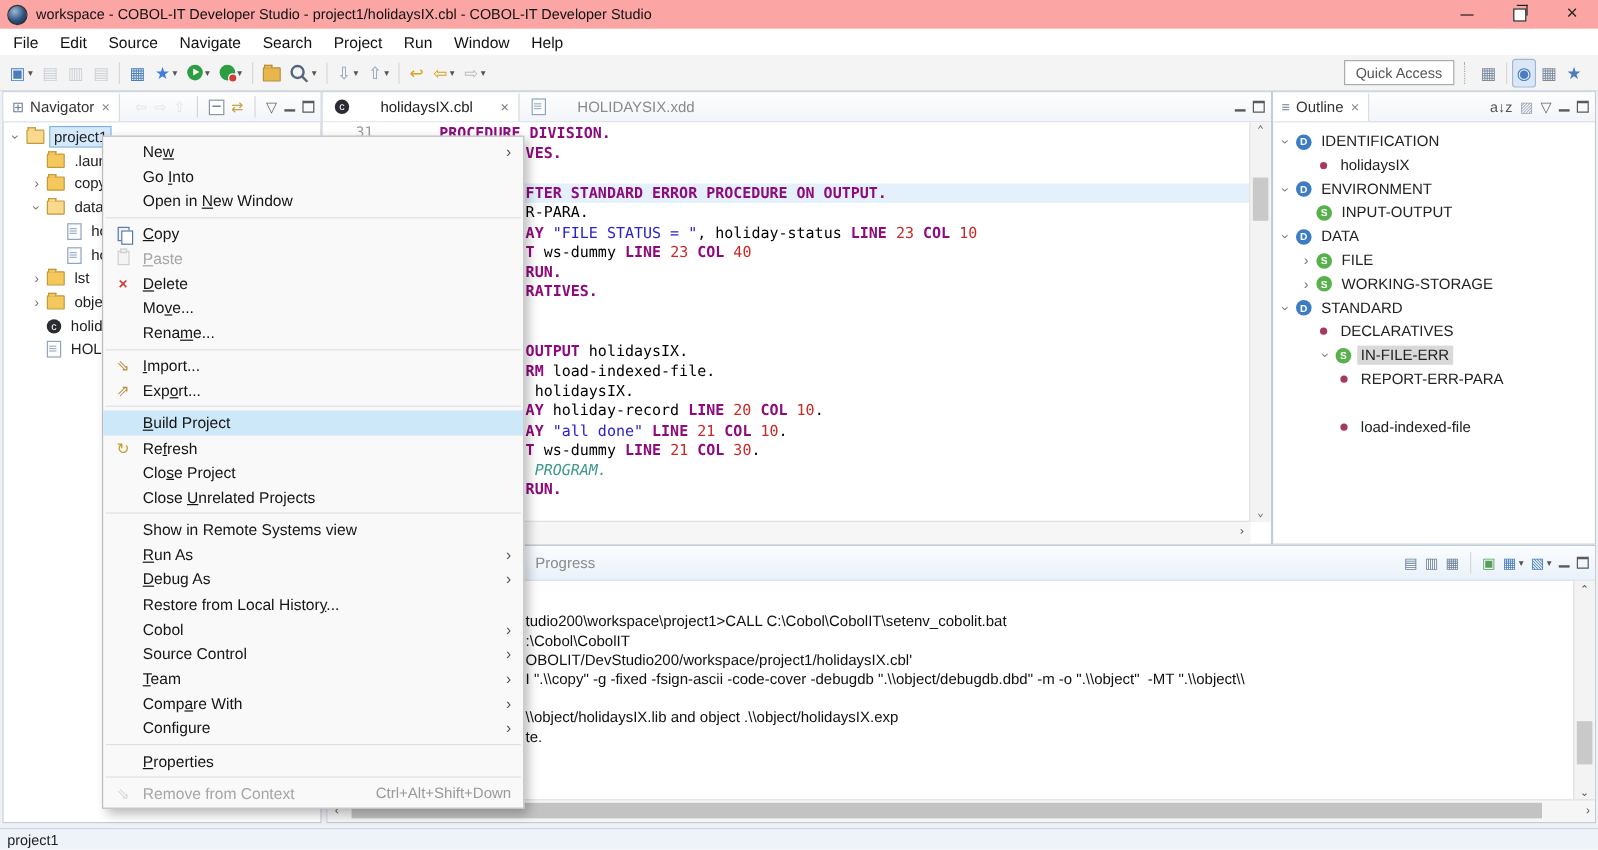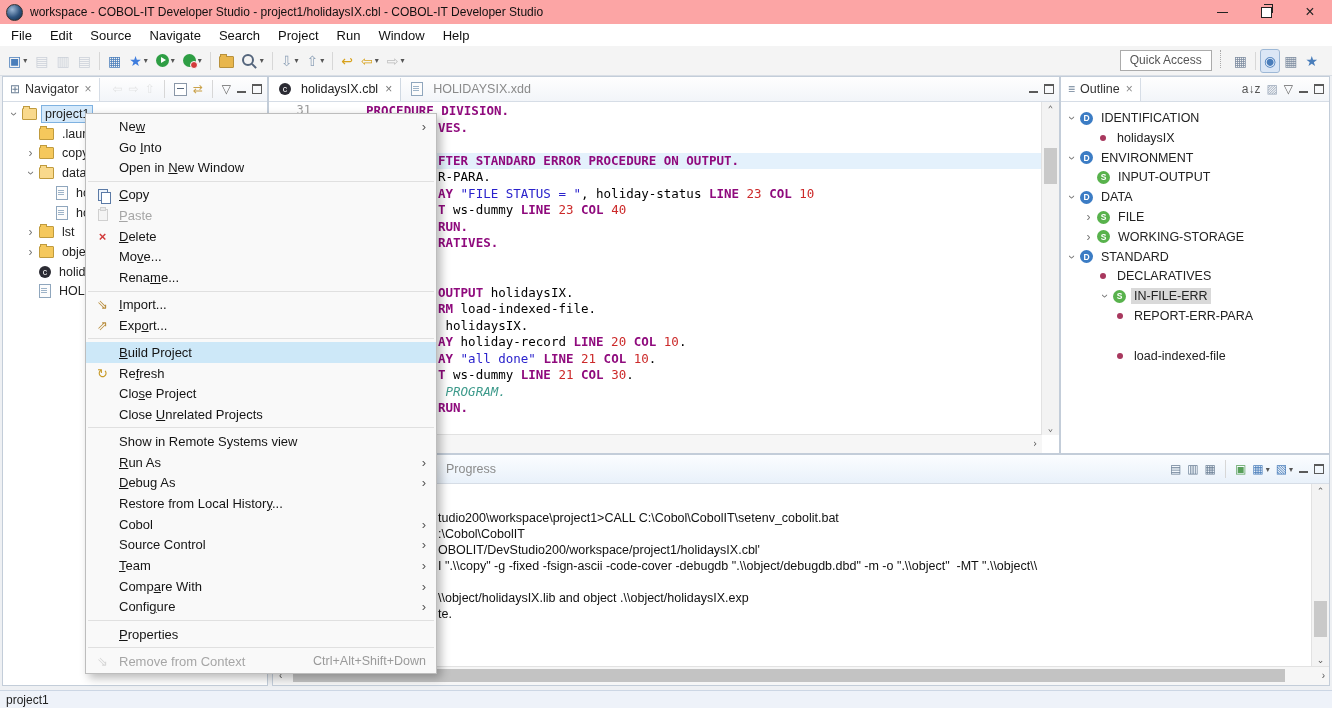--- a/index.html
+++ b/index.html
@@ -18,21 +18,21 @@
   #menubar{position:absolute;left:0;top:24px;right:0;height:22px;background:#fff;display:flex;align-items:center;padding-left:2px;font-size:13px;color:#111}
   .mb-item{padding:0 9px;height:100%;display:flex;align-items:center;white-space:nowrap}
   
   #toolbar{position:absolute;left:0;top:46px;right:0;height:29px;background:#f4f4f4;border-bottom:1px solid #d9dee5;display:flex;align-items:center;padding:0 4px}
   .tbtn{height:22px;display:inline-flex;align-items:center;padding:0 3px;margin:0 1px;border-radius:2px}
   .tbtn .glyph{font-size:14px;line-height:1;white-space:nowrap}
   .tbtn.dis{opacity:.45}
   .tbtn.act{background:#dbe7f6;outline:1px solid #9db8d6}
   .caret{font-size:8px;color:#555;margin-left:2px}
   .tsep{width:1px;height:18px;background:#d7d7d7;margin:0 4px;display:inline-block}
-  #toolbar-right{margin-left:auto;display:flex;align-items:flex-start;gap:5px;padding-right:6px}
+  #toolbar-right{margin-left:auto;display:flex;align-items:center;gap:5px;padding-right:6px}
   #quick-access{border:1px solid #ababab;background:#fff;height:19px;padding:0 9px;font-size:12px;color:#555;display:flex;align-items:center}
   .dots{width:1px;height:18px;border-left:1px dotted #aaa;margin:0 3px}
   
   .panel{position:absolute;background:#fff;border:1px solid #c3cdd9;box-sizing:border-box}
   .phead{height:24px;background:linear-gradient(#fefefe,#f2f5f9);border-bottom:1px solid #d6dde6;display:flex;align-items:center;position:relative}
   .vtab{display:flex;align-items:center;gap:5px;height:23px;padding:0 7px;background:#fff;border-right:1px solid #d6dde6;font-size:12.5px;color:#333;white-space:nowrap}
   .vtab .vico{font-size:12px;color:#6b7f95}
   .vtab .x{color:#888;font-size:12px;margin-left:1px}
   .ptools{margin-left:auto;display:flex;align-items:center;gap:4px;padding-right:4px}
   .ptools .tbtn{padding:0 1px;margin:0;height:18px}
@@ -68,21 +68,21 @@
   .ti-cobol::after{content:"c"}
   .ti-division{width:13px;height:13px;border-radius:50%;background:#3b7cc4;color:#fff;font-size:8.5px;font-weight:bold;display:inline-flex;align-items:center;justify-content:center}
   .ti-division::after{content:"D"}
   .ti-section{width:13px;height:13px;border-radius:50%;background:#58b24c;color:#fff;font-size:8.5px;font-weight:bold;display:inline-flex;align-items:center;justify-content:center}
   .ti-section::after{content:"S"}
   .ti-paragraph{width:6px;height:6px;border-radius:50%;background:#a8385e;margin:0 8px 0 5px}
   .tlabel{padding:1px 3px}
   .selF>.tlabel{background:#d4e9fb;outline:1px solid #7fb2e1}
   .selI>.tlabel{background:#d9d9d9}
   
-  .etab{display:flex;align-items:center;gap:5px;height:23px;padding:0 8px;font-size:12.5px;white-space:nowrap}
+  .etab{display:flex;align-items:center;gap:21px;height:23px;padding:0 8px;font-size:12.5px;white-space:nowrap}
   .etab.active{background:#fff;border-right:1px solid #cfd8e2;color:#222}
   .etab.inactive{color:#8a8a8a}
   .etab .x{color:#777;font-size:12px;margin-left:2px}
   #ed-body{position:absolute;top:25px;left:0;right:0;bottom:0;font-family:"DejaVu Sans Mono",monospace;font-size:12.5px;background:#fff}
   #ruler{position:absolute;left:0;top:0;bottom:18px;width:54px;background:#fff}
   #ruler span{position:absolute;top:1px;right:12px;font-size:12px;color:#9a9a9a}
   #code{position:absolute;left:0;right:17px;top:0;bottom:18px;overflow:hidden}
   .cline{position:absolute;left:0;right:0;height:16.5px;line-height:16.5px;white-space:pre;padding-left:169px}
   .cline.full{padding-left:97px}
   .cline.hl{background:#e4f1fc}

